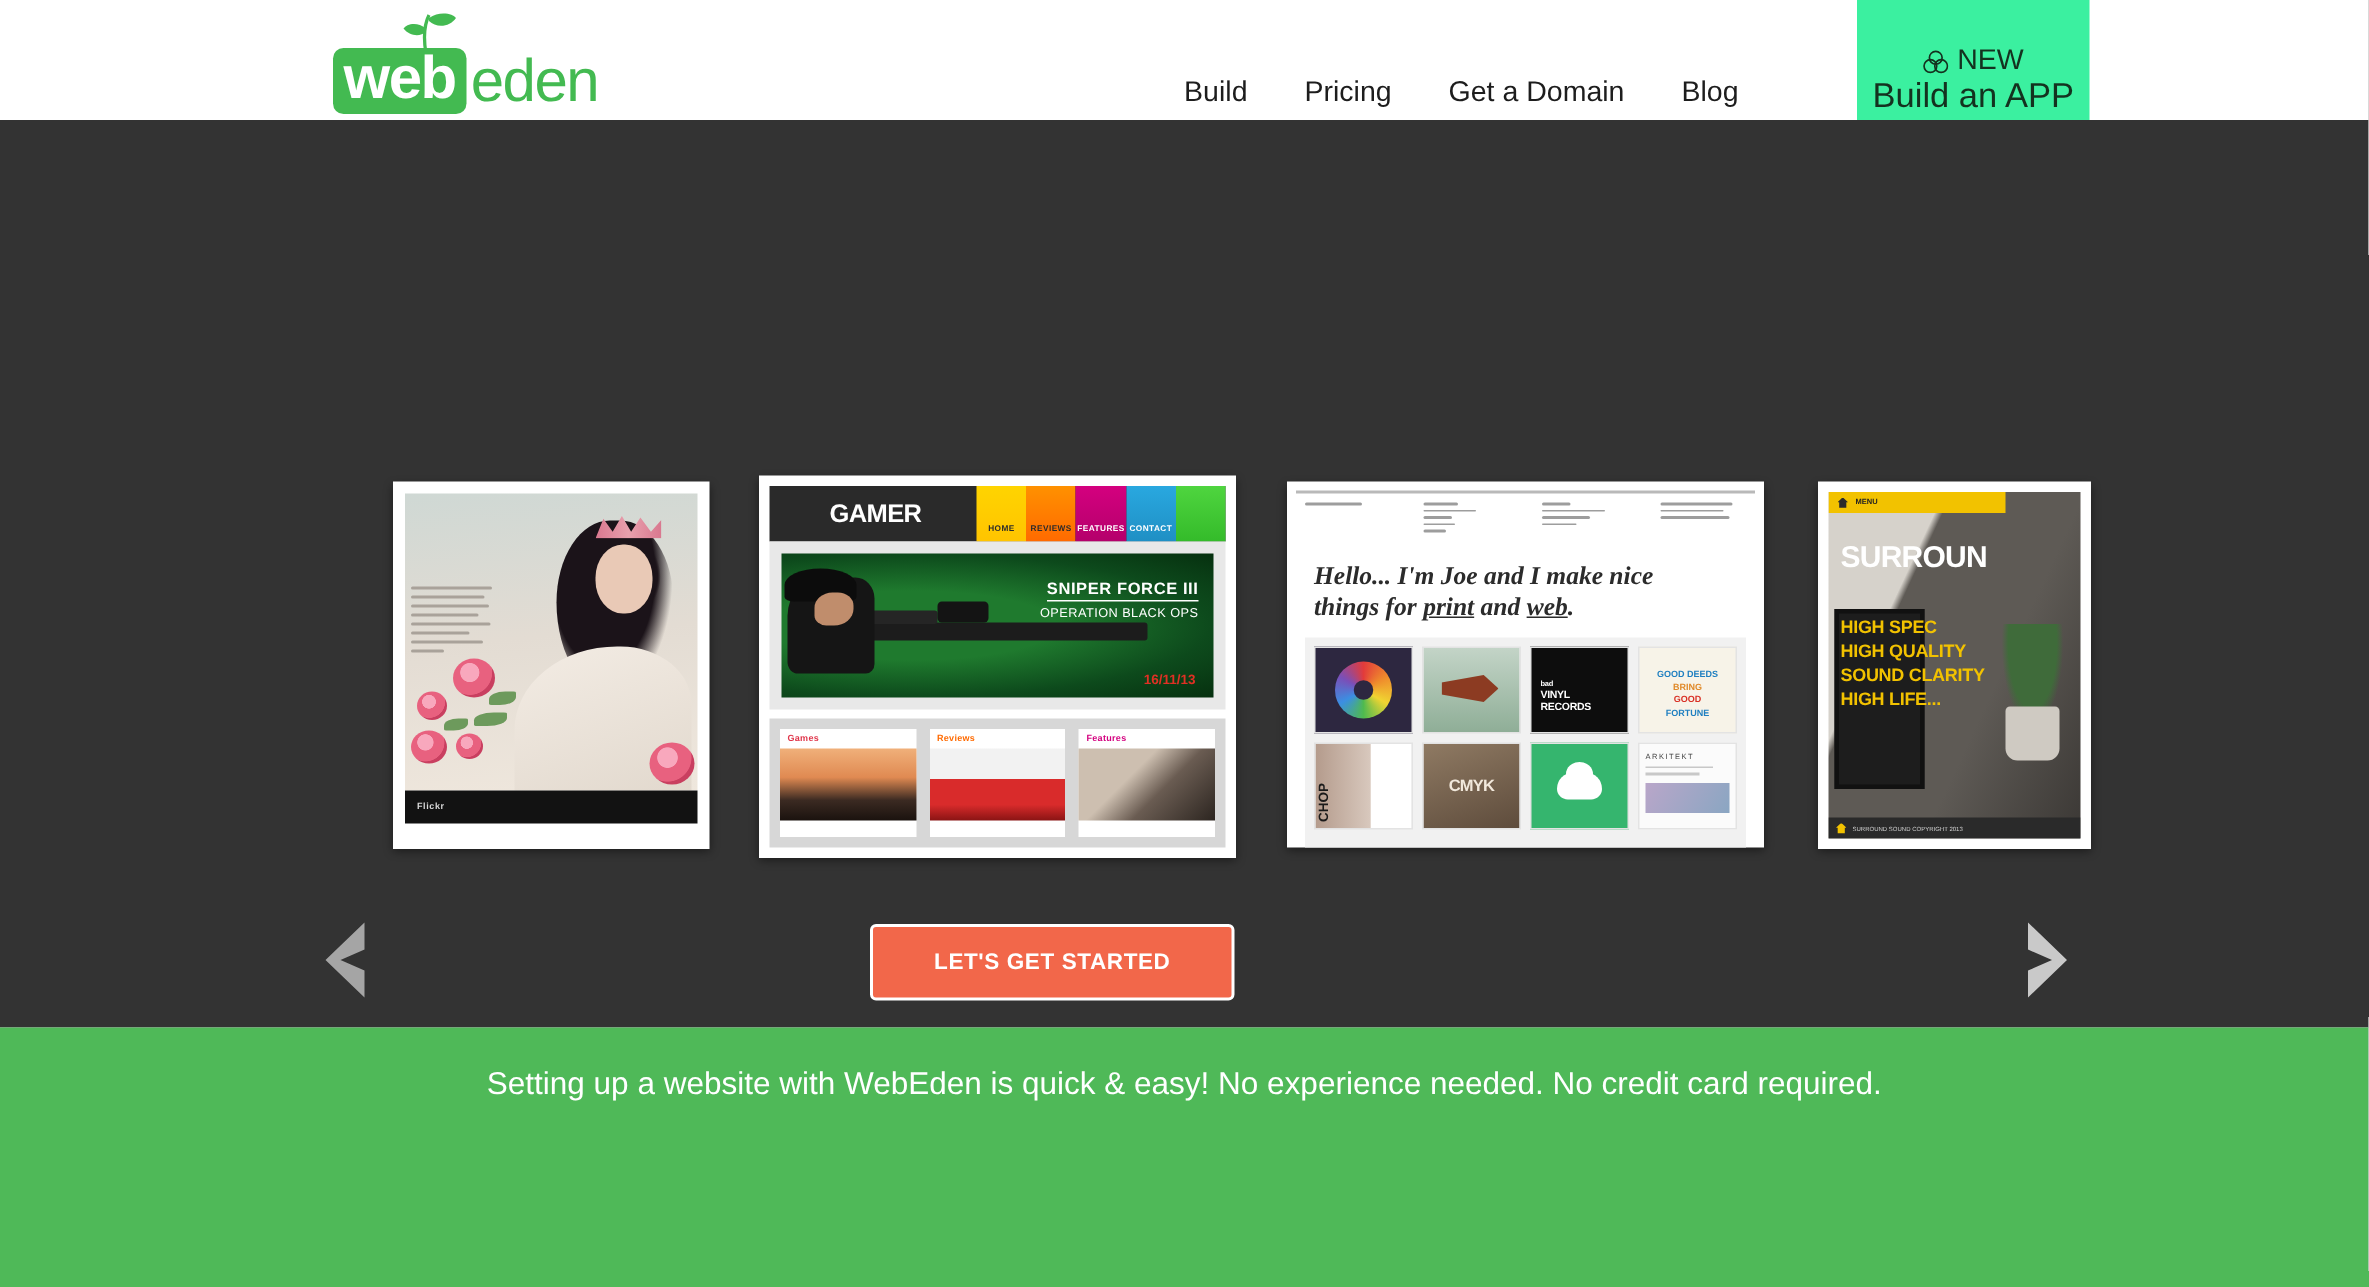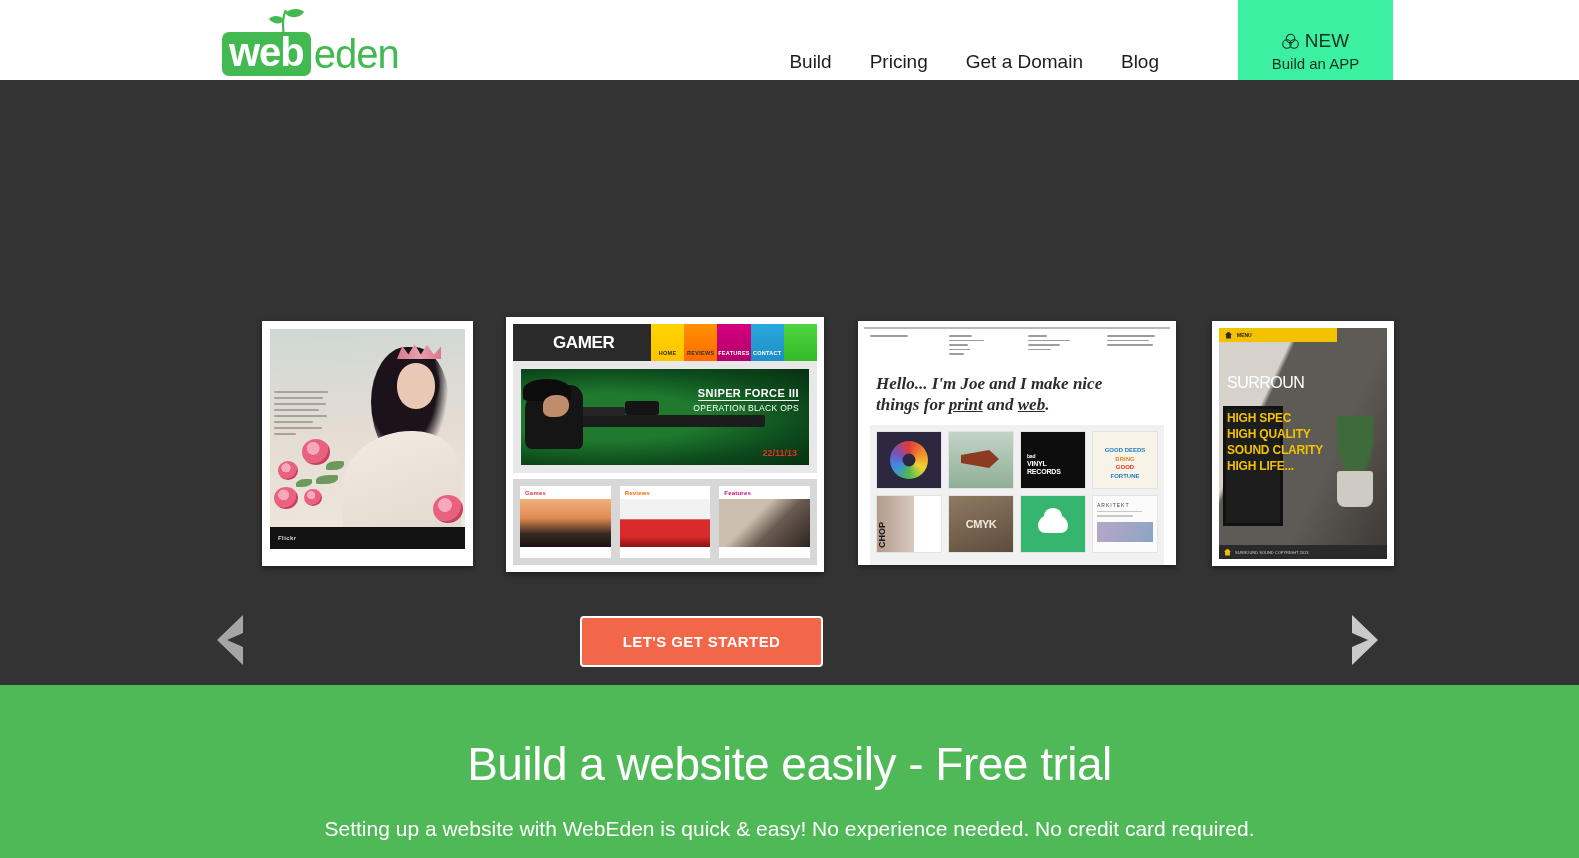--- a/index.html
+++ b/index.html
@@ -68,21 +68,21 @@
     position: absolute; right: 186px; top: 0;
     width: 155px; height: 80px;
     background: #3bf0a0;
     color: #14321f;
     display: flex; flex-direction: column;
     align-items: center; justify-content: flex-end;
     padding-bottom: 5px;
     cursor: pointer;
   }
   .app-new { display: flex; align-items: center; gap: 6px; font-size: 19px; line-height: 22px; }
-  .app-sub { font-size: 15px; line-height: 23px; }
+  .app-sub { font-size: 23px; line-height: 23px; }
 
   
   .hero {
     position: relative;
     width: 1579px; height: 605px;
     background: #333333;
   }
   .hero-title {
     position: absolute; top: 152px; left: 0; width: 1579px;
     text-align: center;
@@ -209,21 +209,21 @@
   
   .t4 { left: 1212px; top: 86px; width: 182px; height: 245px; padding: 7px; }
   .t4-inner { position: absolute; left: 7px; top: 7px; width: 168px; height: 231px;
     background: linear-gradient(115deg,#d6d2cb 0 28%, #5e5a55 30% 62%, #3b3835 100%); overflow: hidden; }
   .t4-nav { position: absolute; left: 0; top: 0; width: 118px; height: 14px; background: #f2c200; display: flex; align-items: center; gap: 5px; padding-left: 6px; font-size: 5px; font-weight: bold; color: #222; }
   .t4-home { width: 7px; height: 7px; background: #2b2b2b; clip-path: polygon(50% 0, 100% 48%, 84% 48%, 84% 100%, 16% 100%, 16% 48%, 0 48%); }
   .t4-frames { position: absolute; left: 4px; top: 78px; width: 60px; height: 120px; background: #1d1d1d; border: 3px solid #111; }
   .t4-plant { position: absolute; right: 10px; top: 88px; width: 44px; height: 72px;
     background: radial-gradient(ellipse at 50% 18%, #3f6b3a 0 52%, rgba(63,107,58,0) 66%); }
   .t4-pot { position: absolute; right: 14px; bottom: 52px; width: 36px; height: 36px; background: #cfcac2; border-radius: 3px 3px 8px 8px; }
-  .t4-big { position: absolute; left: 8px; top: 46px; color: #fff; font-size: 16px; font-weight: normal; letter-spacing: -0.5px; }
+  .t4-big { position: absolute; left: 8px; top: 33px; color: #fff; font-size: 20px; font-weight: bold; letter-spacing: -0.5px; }
   .t4-list { position: absolute; left: 8px; top: 82px; color: #f2c200; font-size: 12px; font-weight: bold; line-height: 16px; letter-spacing: -0.2px; }
   .t4-foot { position: absolute; left: 0; bottom: 0; width: 168px; height: 14px; background: #2a2a2a; display: flex; align-items: center; gap: 4px; padding-left: 5px; font-size: 4px; color: #cfcfcf; }
   .t4-footicon { width: 7px; height: 7px; background: #f2c200; clip-path: polygon(50% 0, 100% 48%, 84% 48%, 84% 100%, 16% 100%, 16% 48%, 0 48%); }
 
   .arrow { position: absolute; top: 374px; width: 38px; height: 62px; cursor: pointer; }
   .arrow-left { left: 213px; }
   .arrow-right { left: 1344px; }
 
   
   .cta-row { position: absolute; top: 536px; left: 0; width: 1403px; display: flex; justify-content: center; gap: 6px; }
@@ -339,21 +339,21 @@
       <div class="t2-stage"></div>
       <div class="t2-hero">
         <div class="t2-rifle"></div>
         <div class="t2-rifle2"></div>
         <div class="t2-scope"></div>
         <div class="t2-soldier"></div>
         <div class="t2-helmet"></div>
         <div class="t2-skin"></div>
         <div class="t2-t1">SNIPER FORCE III</div>
         <div class="t2-t2">OPERATION BLACK OPS</div>
-        <div class="t2-date">22/11/13</div>
+        <div class="t2-date">16/11/13</div>
       </div>
       <div class="t2-cards">
         <div class="t2-card">
           <b class="cg">Games</b>
           <div class="t2-img img-city"></div>
         </div>
         <div class="t2-card">
           <b class="cr">Reviews</b>
           <div class="t2-img img-car"></div>
         </div>
@@ -454,15 +454,14 @@
   </div>
 
   <div class="cta-row">
     <div class="btn-start">
       <span>LET'S GET STARTED</span>
     </div>
   </div>
 </div>
 
 <div class="green">
-  <div class="green-title">Build a website easily - Free trial</div>
   <div class="green-sub">Setting up a website with WebEden is quick &amp; easy! No experience needed. No credit card required.</div>
 </div>
 
 </body></html>

